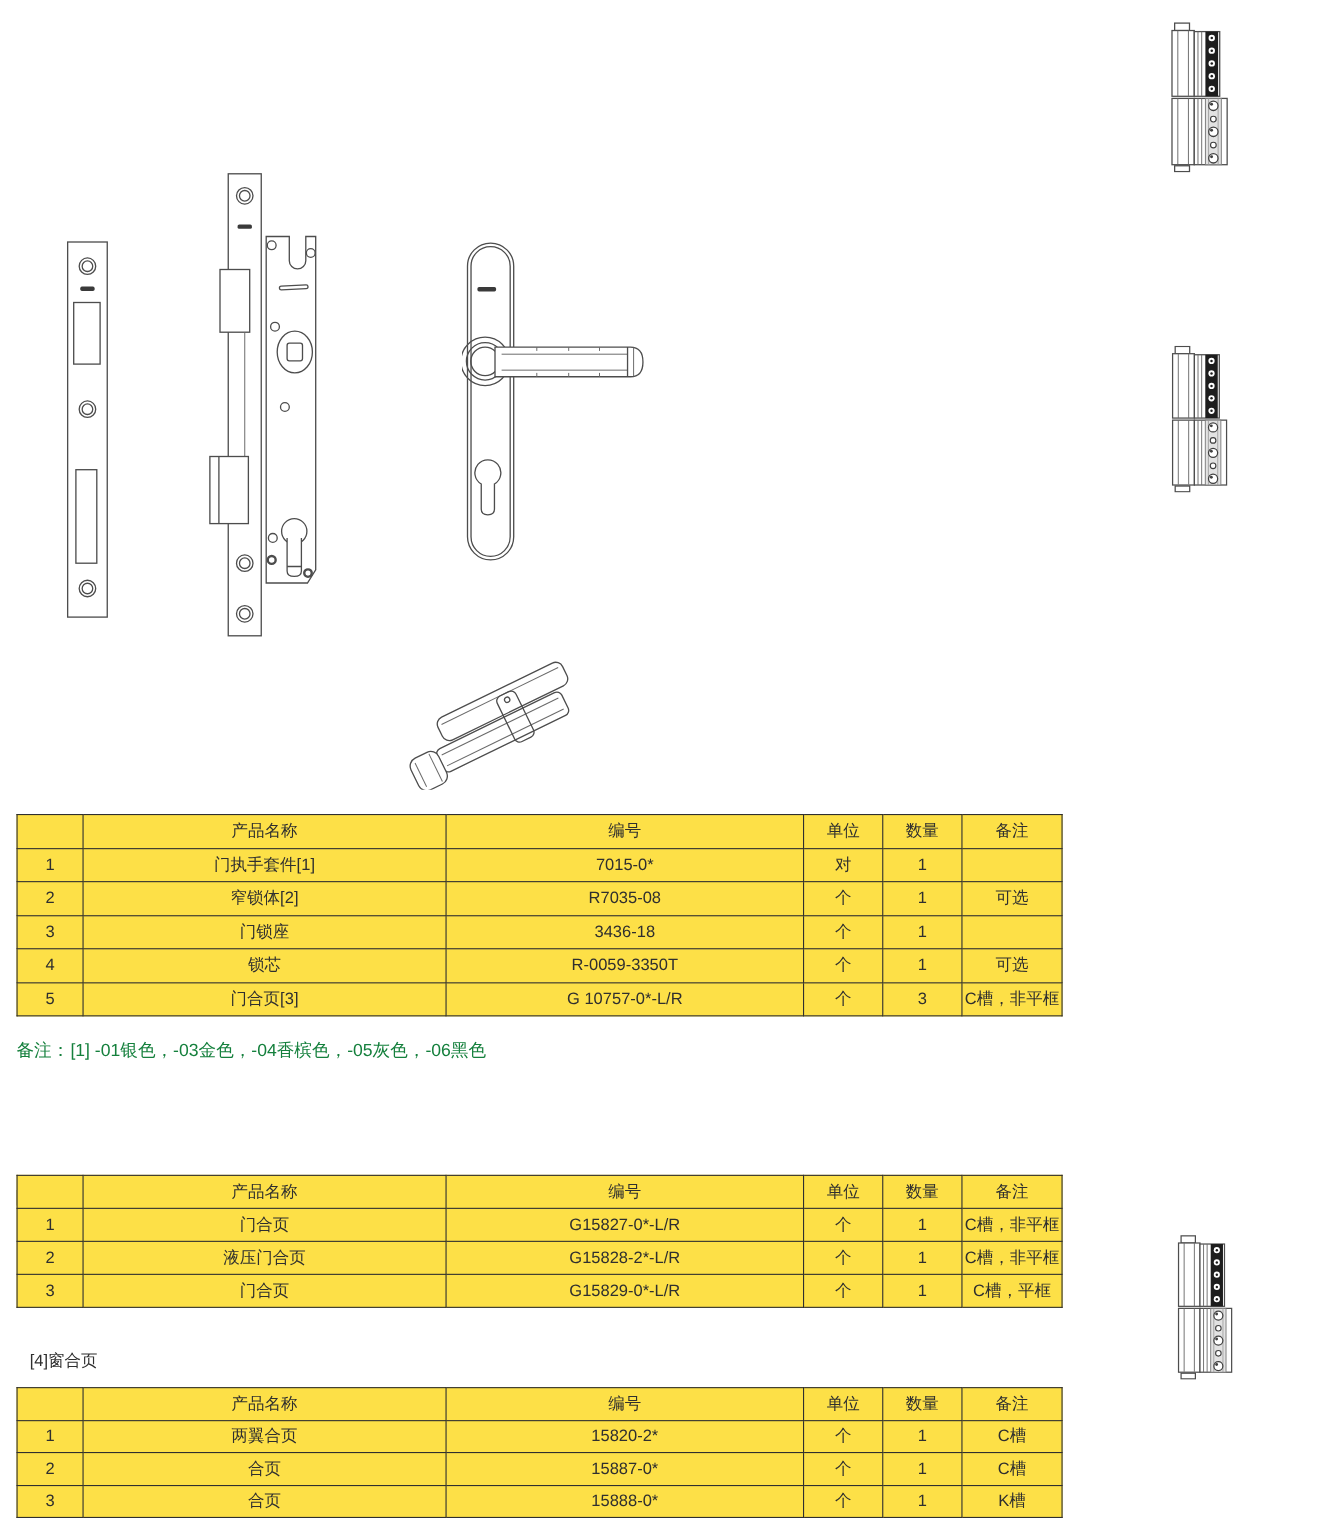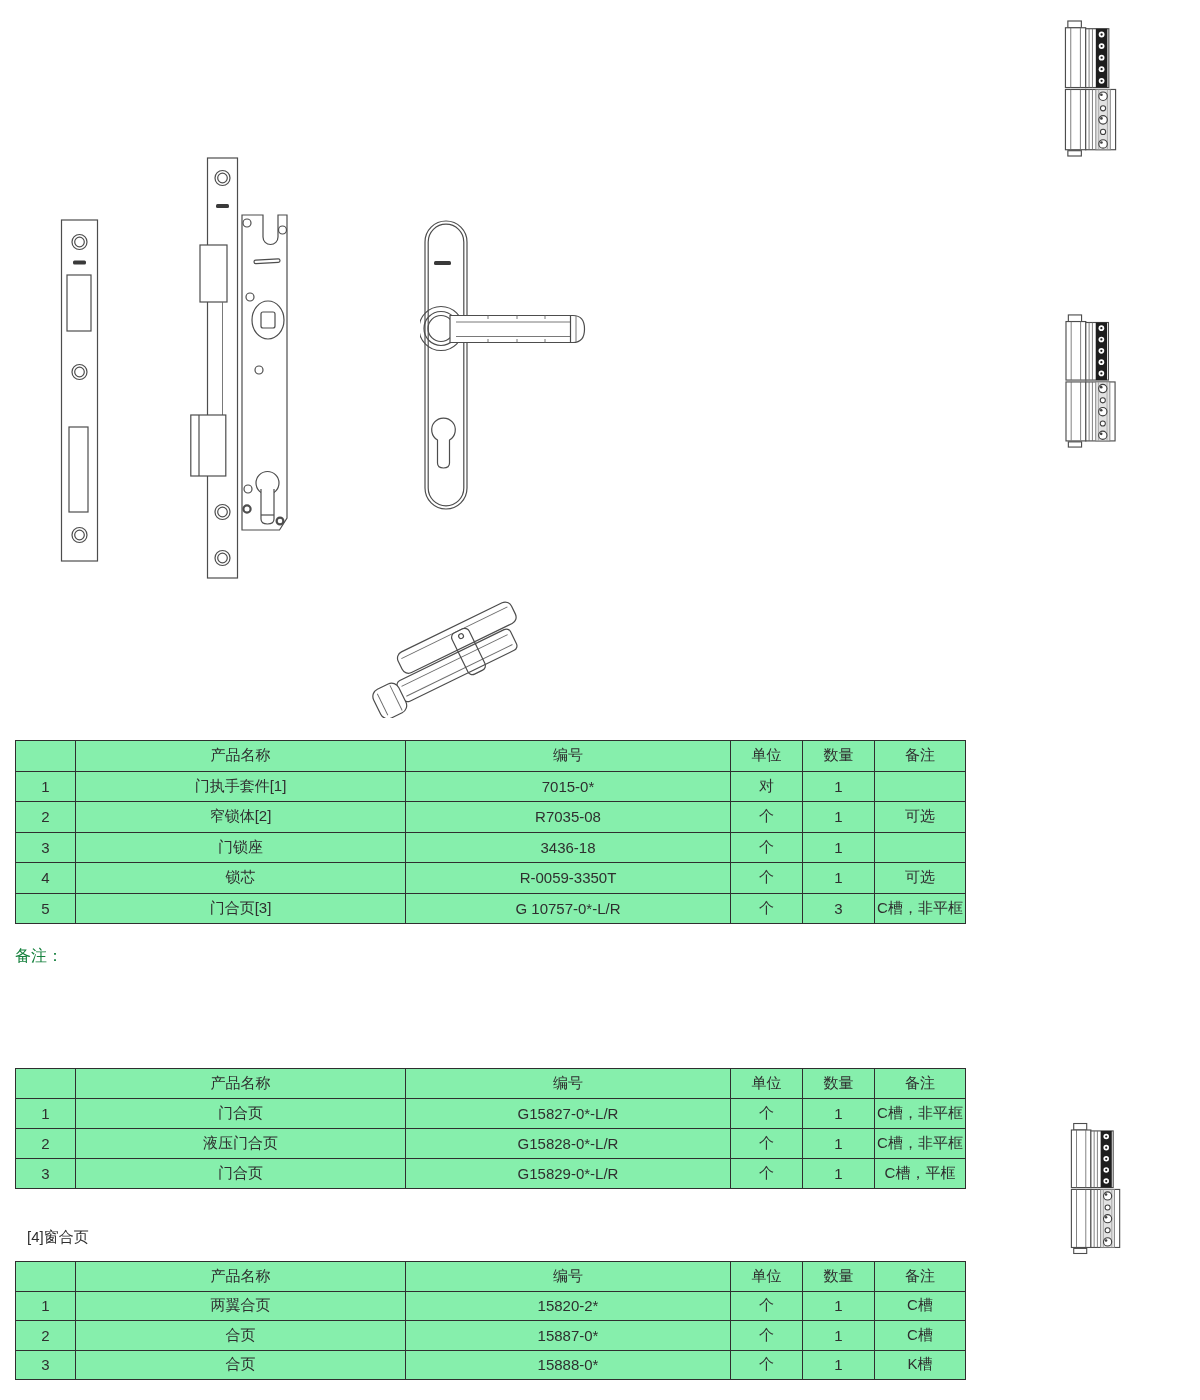--- a/index.html
+++ b/index.html
@@ -2,21 +2,21 @@
 <html><head>
 <meta charset="utf-8">
 <style>
   html,body{margin:0;padding:0;}
   body{
     width:1200px;height:1400px;position:relative;background:#ffffff;
     font-family:"Liberation Sans","DejaVu Sans",sans-serif;color:#2f2f2f;overflow:hidden;
   }
   .abs{position:absolute;}
   
-  table.parts{border-collapse:collapse;table-layout:fixed;width:950px;background:#86efac;}
+  table.parts{border-collapse:collapse;table-layout:fixed;width:950px;background:#fde047;}
   table.parts td{
     border:1.3px solid #2f2f2f;text-align:center;vertical-align:middle;
     font-size:15px;color:#2f2f2f;padding:0;white-space:nowrap;overflow:hidden;height:29px;
   }
   table.t1 td{height:29.5px;}
   table.t3 td{height:28.5px;}
   td.note-cell{font-size:10.5px;color:#3a3a3a;margin-top:40px;}
   .sec-title{font-size:15px;color:#2f2f2f;}
   .notes{font-size:16px;color:#15803d;line-height:25px;}
   .notes-row{display:flex;}
@@ -232,20 +232,21 @@
       <td>3</td>
       <td class="note-cell">C槽，非平框</td>
     </tr>
   </tbody>
     </table>
 </div>
 
 <div class="abs notes" style="left:15px;top:943px;">
   <div class="notes-row">
     <span class="notes-label">备注：</span>
+    <span>[1] -01银色，-03金色，-04香槟色，-05灰色，-06黑色</span>
   </div>
 </div>
 
 <div class="abs sec-title" style="left:14px;top:1079px;">[3]选配门合页</div>
 
 <div class="abs" style="left:15px;top:1068px;">
   <table class="parts">
     <colgroup>
         <col style="width:60px">
         <col style="width:330px">
@@ -267,21 +268,21 @@
       <td>1</td>
       <td>门合页</td>
       <td>G15827-0*-L/R</td>
       <td>个</td>
       <td>1</td>
       <td class="note-cell">C槽，非平框</td>
     </tr>
     <tr>
       <td>2</td>
       <td>液压门合页</td>
-      <td>G15828-0*-L/R</td>
+      <td>G15828-2*-L/R</td>
       <td>个</td>
       <td>1</td>
       <td class="note-cell">C槽，非平框</td>
     </tr>
     <tr>
       <td>3</td>
       <td>门合页</td>
       <td>G15829-0*-L/R</td>
       <td>个</td>
       <td>1</td>

